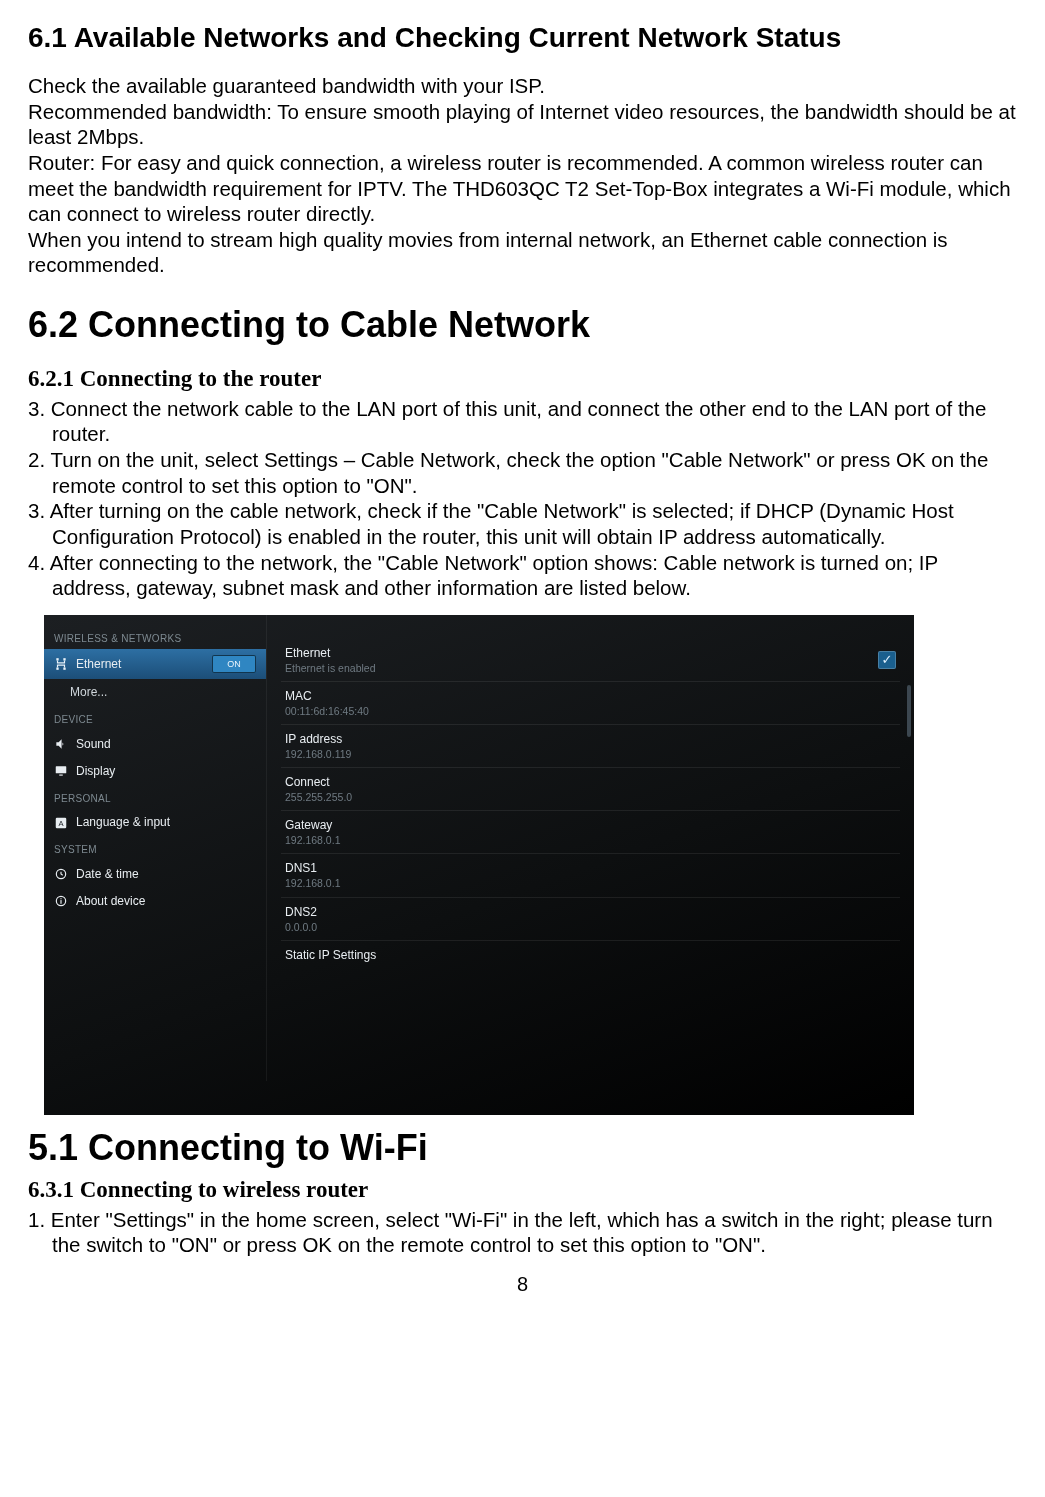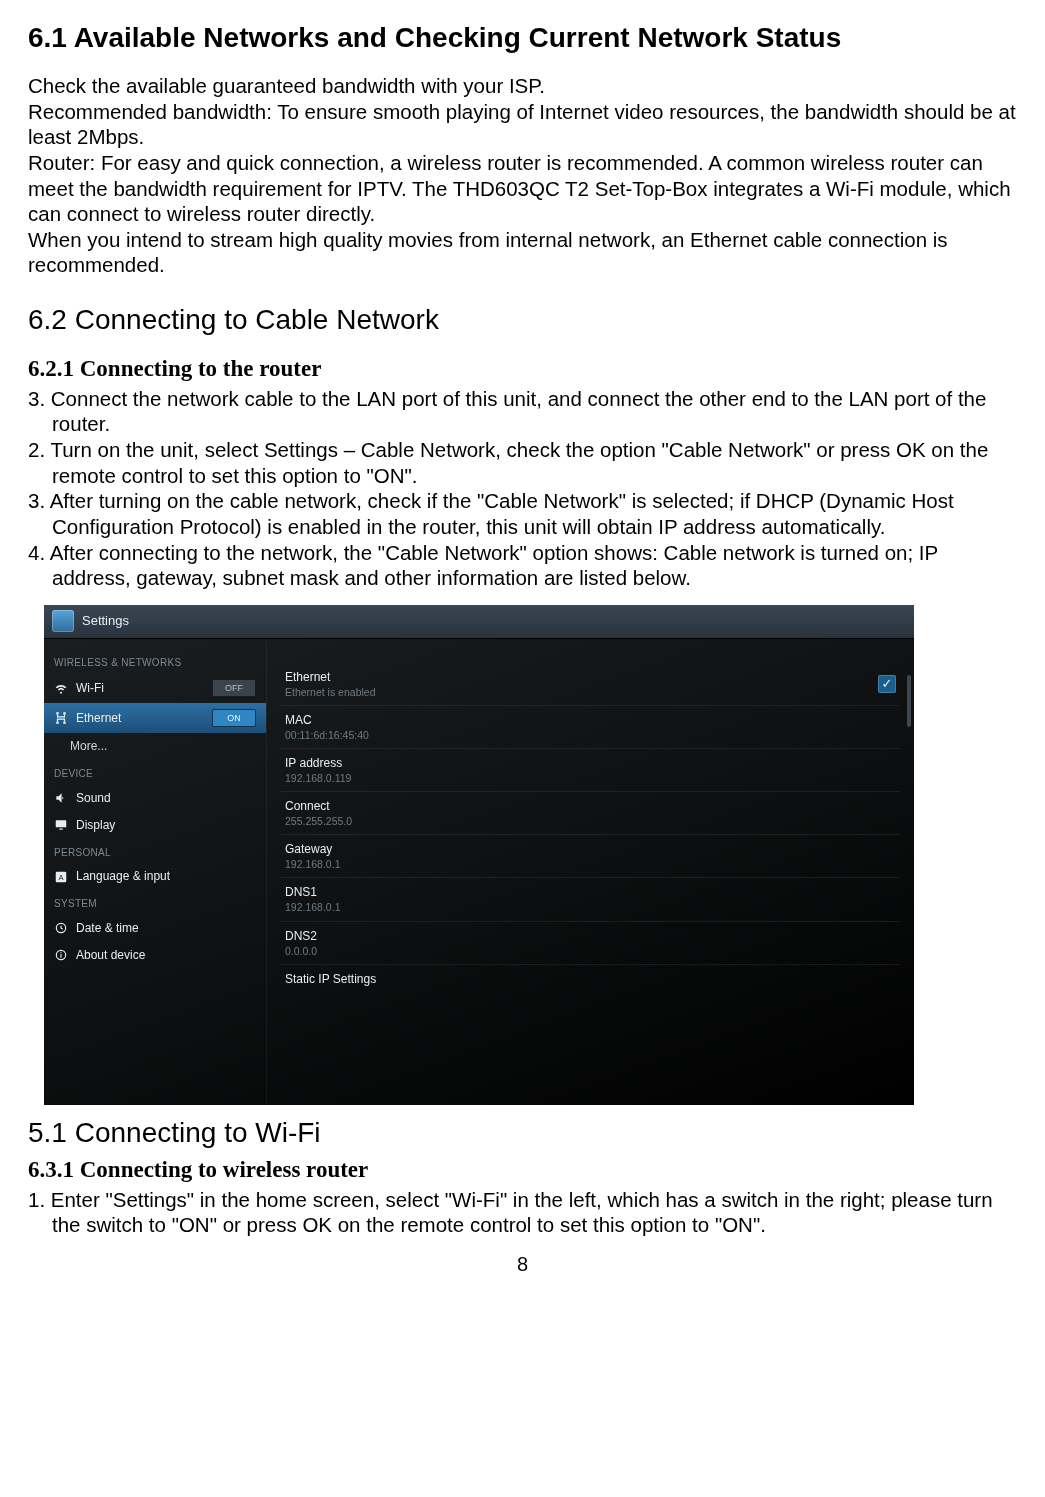--- a/index.html
+++ b/index.html
@@ -7,21 +7,21 @@
     font-family: Arial, Helvetica, sans-serif;
     background: #fff;
     color: #000;
     width: 1045px;
     margin: 0 auto;
     padding: 20px 28px 10px 28px;
     font-size: 20.5px;
     line-height: 1.25;
   }
   h1.section { font-size: 28px; font-weight: bold; margin-bottom: 18px; }
-  h1.section2 { font-size: 28px; font-weight: normal; margin: 24px 0 18px 0; }
+  h1.section2 { font-size: 36px; font-weight: bold; margin: 24px 0 18px 0; }
   h2.sub { font-size: 23px; font-weight: bold; margin-bottom: 2px; font-family: Liberation Serif, serif; }
   p.para { margin-bottom: 0; }
   .block { margin-bottom: 22px; }
   ol.steps { list-style: none; padding: 0; margin: 0; }
   ol.steps li { padding-left: 24px; text-indent: -24px; margin-bottom: 0; }
   .screenshot {
     width: 870px;
     height: 500px;
     margin: 14px 0 10px 16px;
     background: linear-gradient(160deg,#1c1f22 0%, #0d0f10 55%, #000 100%);
@@ -136,39 +136,24 @@
 <h1 class="section2">6.2 Connecting to Cable Network</h1>
 <h2 class="sub">6.2.1 Connecting to the router</h2>
 <ol class="steps">
   <li>3. Connect the network cable to the LAN port of this unit, and connect the other end to the LAN port of the router.</li>
   <li>2. Turn on the unit, select Settings – Cable Network, check the option "Cable Network" or press OK on the remote control to set this option to "ON".</li>
   <li>3. After turning on the cable network, check if the "Cable Network" is selected; if DHCP (Dynamic Host Configuration Protocol) is enabled in the router, this unit will obtain IP address automatically.</li>
   <li>4. After connecting to the network, the "Cable Network" option shows: Cable network is turned on; IP address, gateway, subnet mask and other information are listed below.</li>
 </ol>
 
 <div class="screenshot">
-  <div class="ss-header">
-    <span class="hicon"></span>
-    <span class="htitle">Settings</span>
-  </div>
   <div class="ss-body">
     <div class="ss-left">
       <div class="cat-label">WIRELESS &amp; NETWORKS</div>
 
-      <div class="nav-item">
-        <span class="navleft">
-          <span class="nicon">
-            <svg viewBox="0 0 24 24" width="14" height="14" fill="#e8edf1">
-                <path d="M12 18.5a1.7 1.7 0 1 0 0 3.4 1.7 1.7 0 0 0 0-3.4zm-5.4-4.2 2 2a5 5 0 0 1 6.8 0l2-2a7.8 7.8 0 0 0-10.8 0zM2.8 10.5l2 2a10.6 10.6 0 0 1 14.4 0l2-2a13.4 13.4 0 0 0-18.4 0z"></path>
-              </svg>
-          </span>
-          <span>Wi-Fi</span>
-        </span>
-        <span class="toggle off">OFF</span>
-      </div>
 
       <div class="nav-item sel">
         <span class="navleft">
           <span class="nicon">
             <svg viewBox="0 0 24 24" width="14" height="14" fill="#e8f2fa">
                 <rect x="4" y="2" width="4" height="4"></rect>
                 <rect x="16" y="2" width="4" height="4"></rect>
                 <rect x="4" y="18" width="4" height="4"></rect>
                 <rect x="16" y="18" width="4" height="4"></rect>
                 <path d="M6 6v4h12V6M6 18v-4h12v4" stroke="#e8f2fa" stroke-width="2" fill="none"></path>

